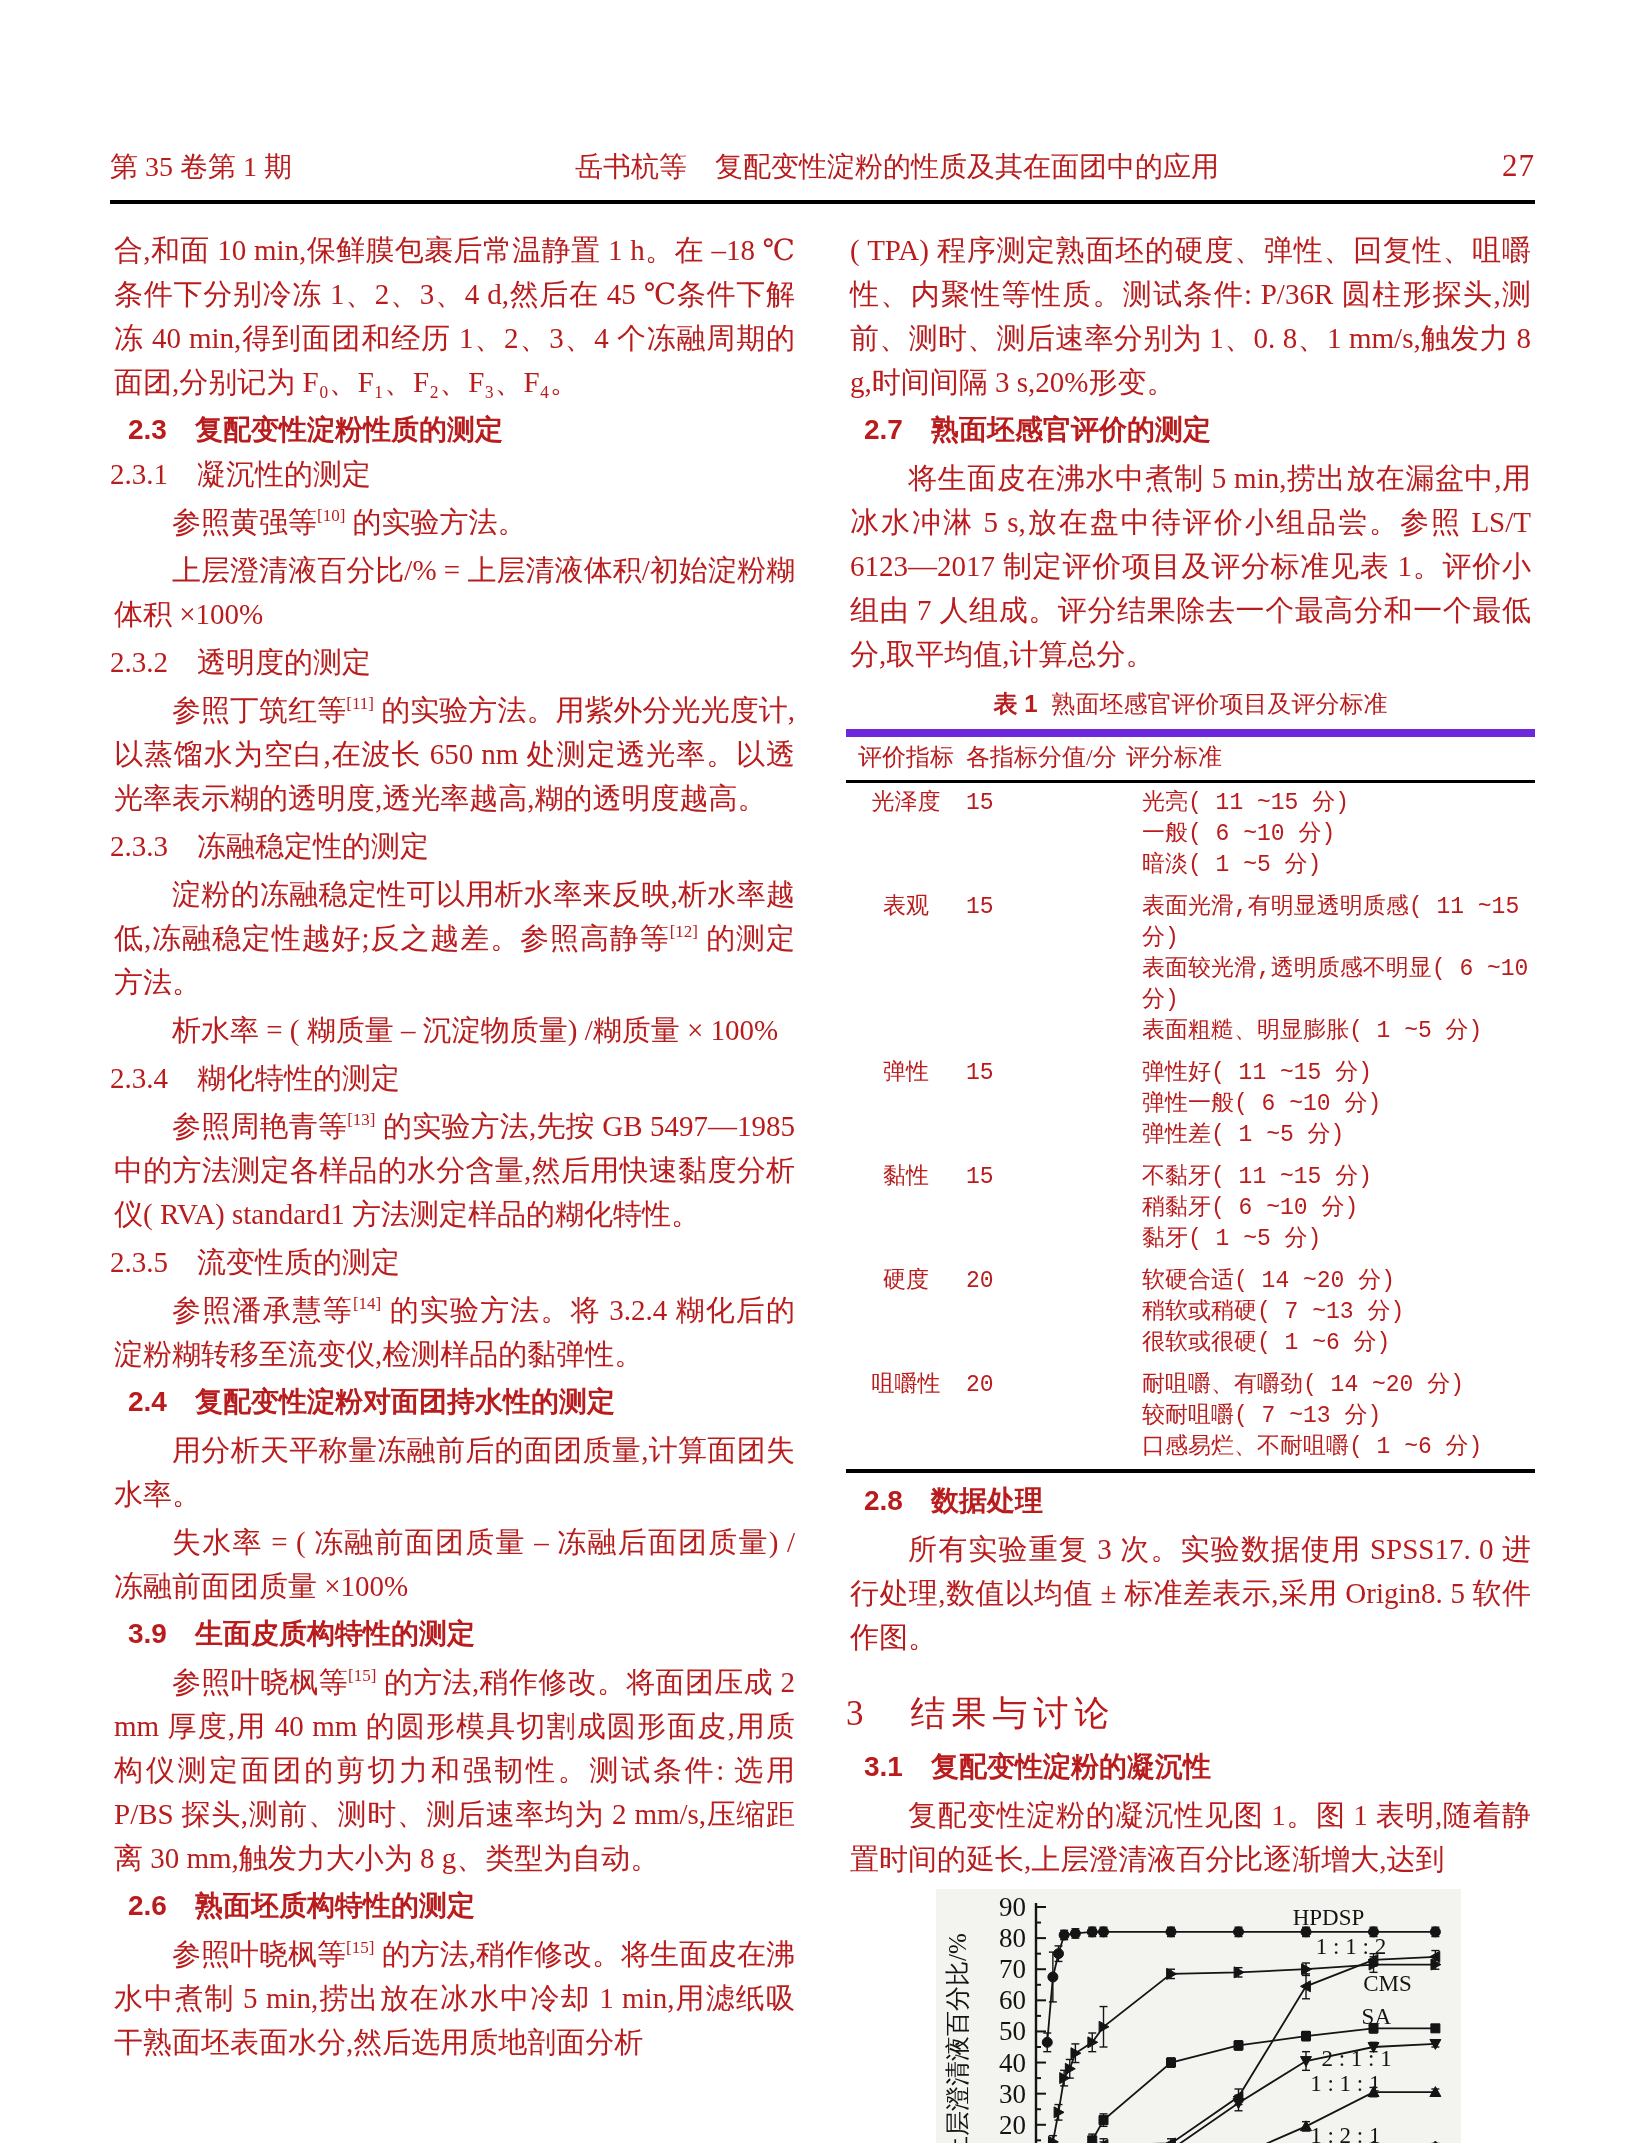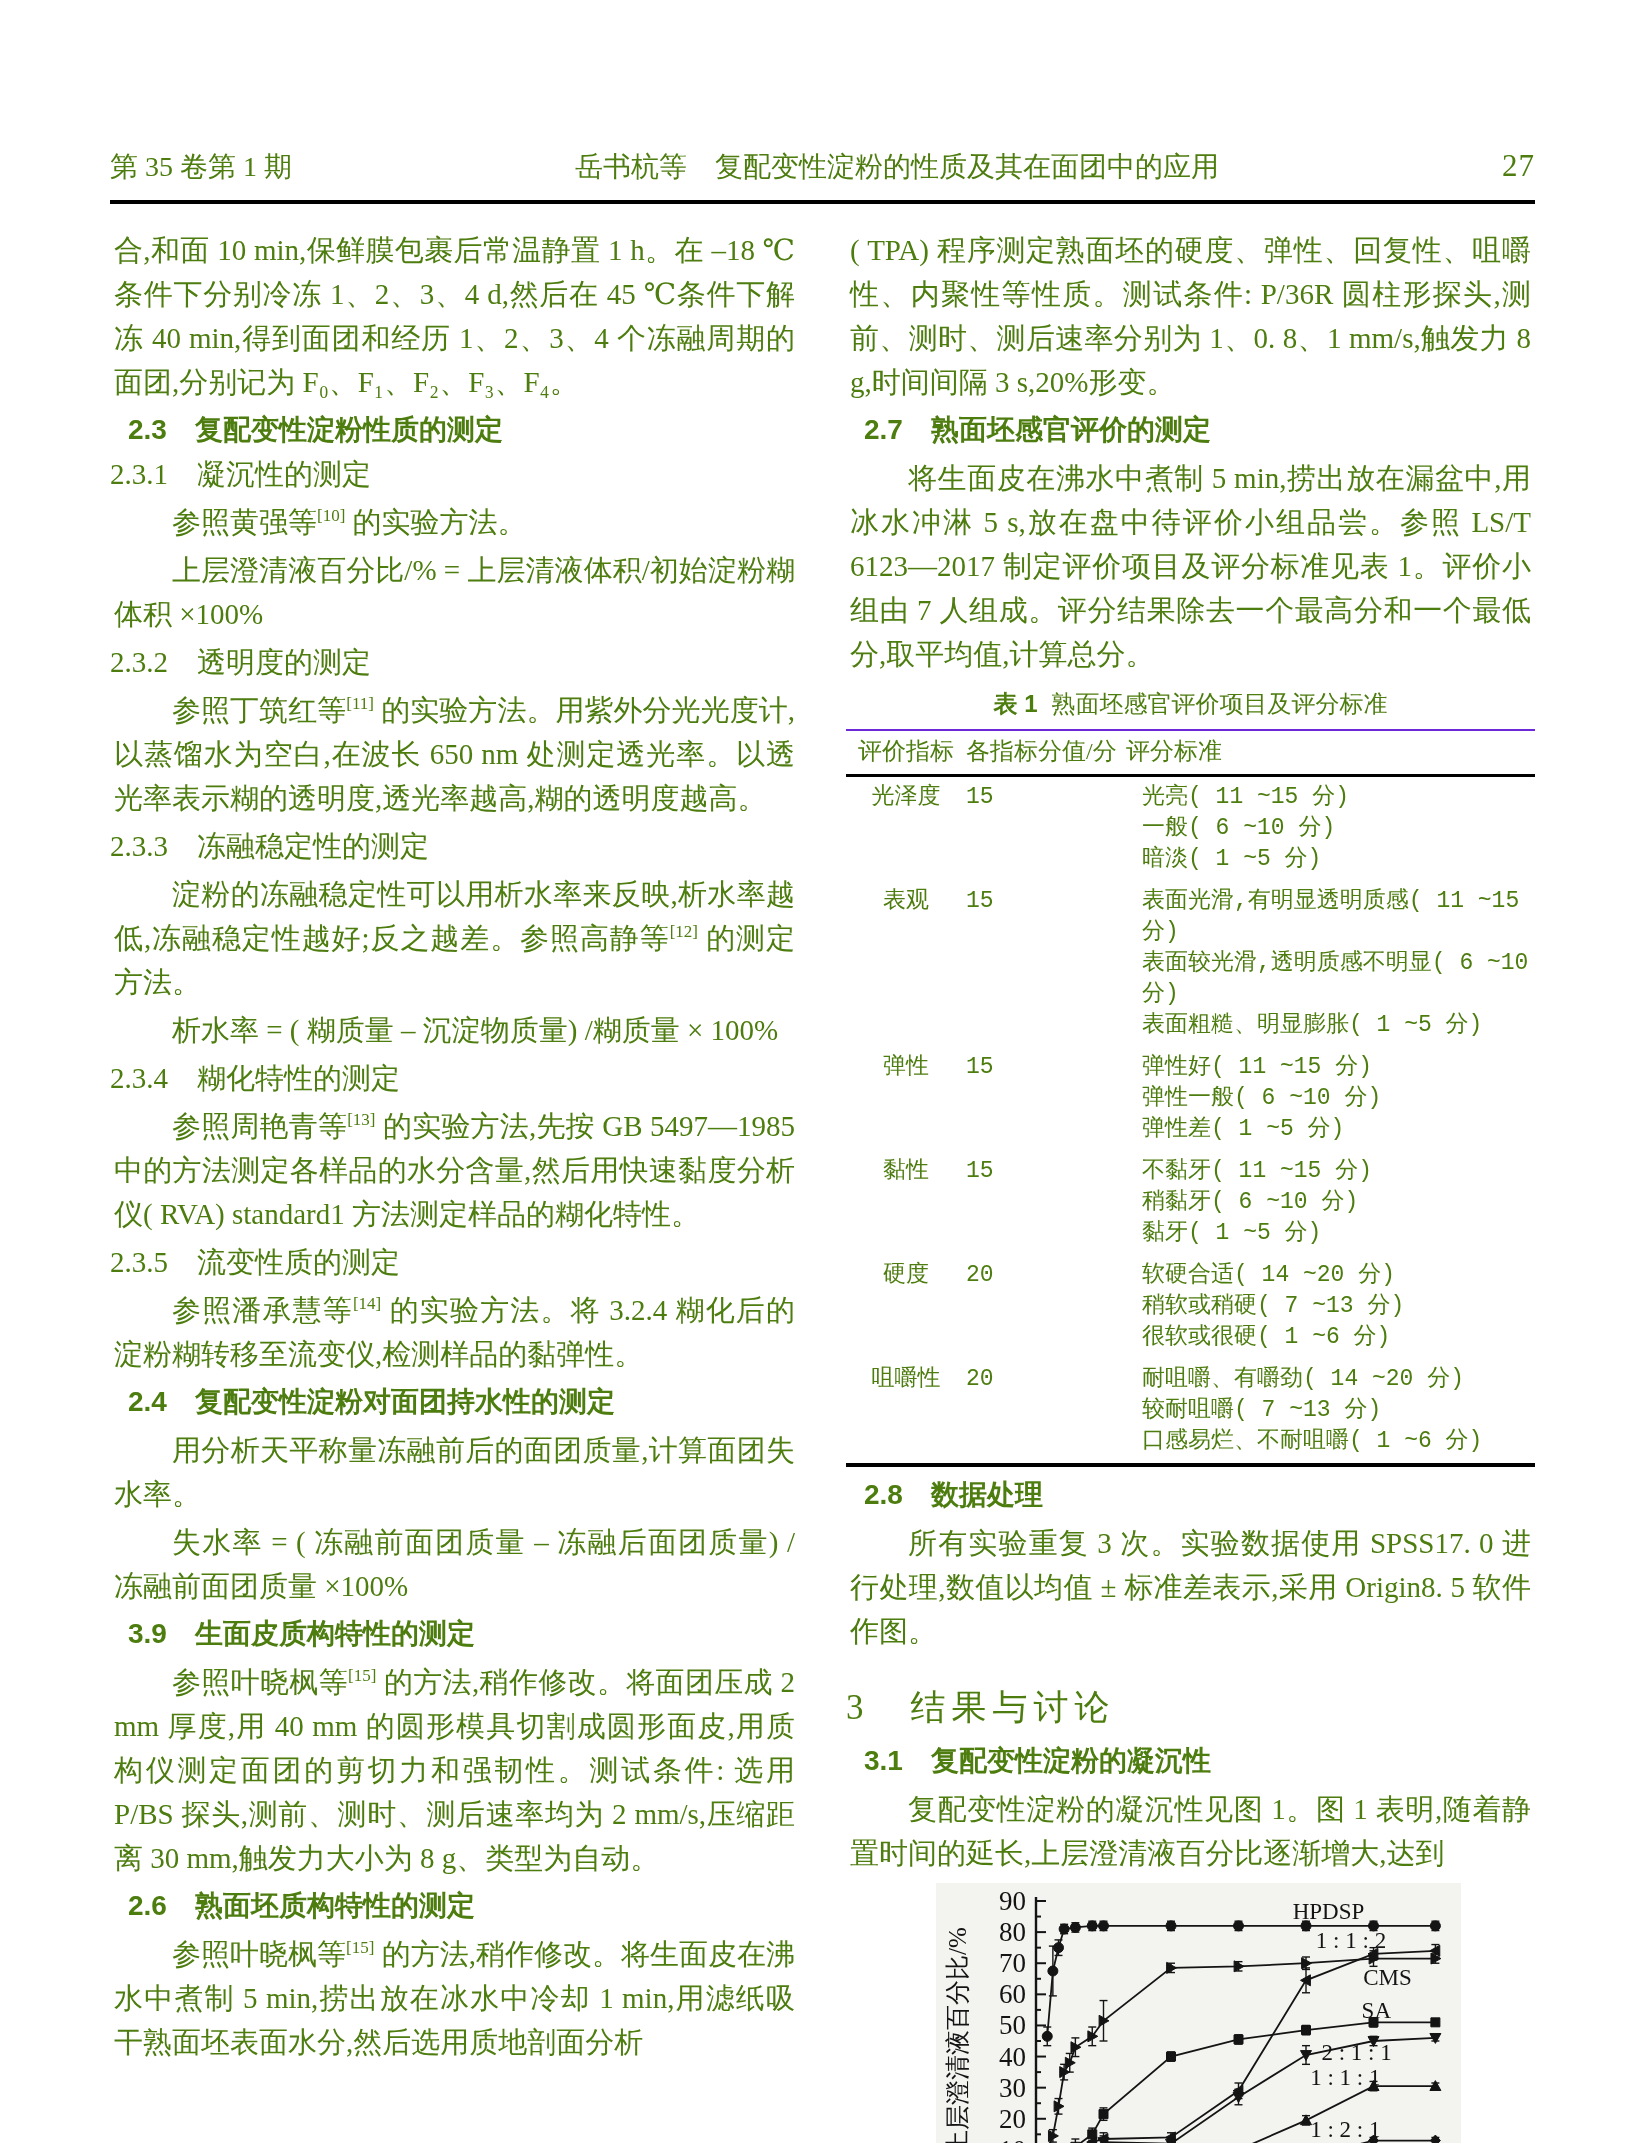--- a/index.html
+++ b/index.html
@@ -1,21 +1,21 @@
 <!DOCTYPE html>
 <html><head>
 <meta charset="utf-8">
 <style>
   html,body{margin:0;padding:0;background:#9a9a9a;}
   .page{
     position:relative;
     width:1639px;height:2143px;
     margin:0 auto;background:#ffffff;
     font-family:"Liberation Serif","DejaVu Serif",serif;
-    color:#4d7c0f;
+    color:#b91c1c;
     overflow:hidden;
   }
   .inner{padding:0 104px 0 110px;}
   .header{
     display:flex;justify-content:space-between;align-items:baseline;
     padding-top:148px;font-size:28px;
   }
   .header .pageno{font-size:31px;letter-spacing:1px;}
   .rule{border-bottom:4px solid #000;margin-top:14px;}
   .columns{display:flex;gap:47px;margin-top:20px;}
@@ -35,21 +35,21 @@
 
   
   .tableblock{margin:8px 0 6px;font-size:23px;line-height:31px;text-align:left;}
   .t-title{
     text-align:center;font-size:24px;margin-bottom:10px;
     font-family:"Liberation Sans","DejaVu Sans",sans-serif;
     margin-top:12px;
   }
   .t-title b{margin-right:14px;}
   .tableblock table{border-collapse:collapse;width:100%;
-    border-top:2px solid #6d28d9;border-bottom:4px solid #000;}
+    border-top:8px solid #6d28d9;border-bottom:4px solid #000;}
   .tableblock th{
     font-weight:normal;border-bottom:3px solid #000;
     padding:5px 0 7px;font-size:24px;
   }
   .tableblock td{vertical-align:top;padding:5px 0 6px;font-family:Liberation Mono, monospace;}
   .tableblock td.ind,.tableblock th.ind{width:120px;text-align:center;}
   .tableblock td.score,.tableblock th.score{width:160px;}
   .tableblock td.crit{padding-left:16px;}
   .tableblock th.crit{text-align:left;margin-top:39px;}
 

